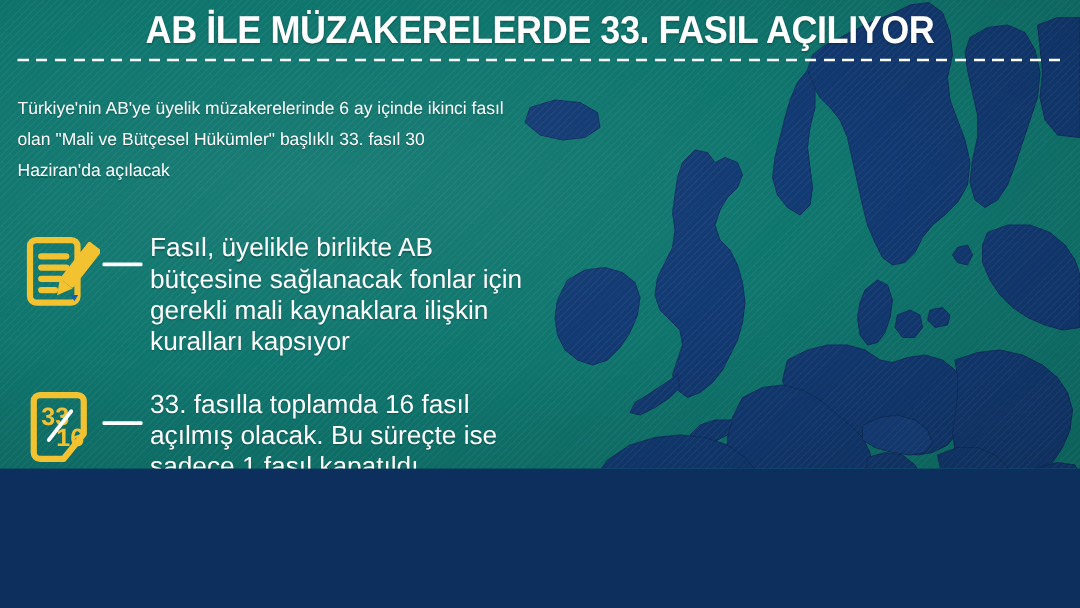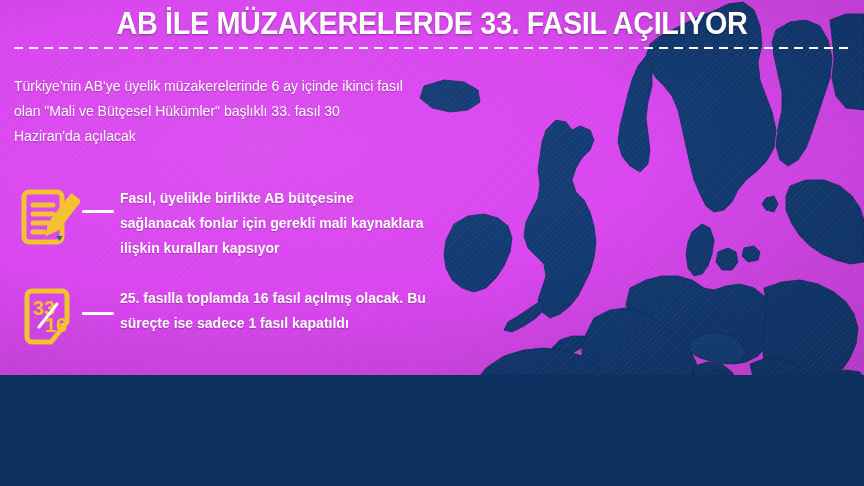--- a/index.html
+++ b/index.html
@@ -5,21 +5,21 @@
   html, body {
     margin: 0;
     padding: 0;
     background: #0d2f5e;
   }
   #page {
     position: relative;
     width: 864px;
     height: 375px;
     overflow: hidden;
-    background: #d946ef;
+    background: #0f766e;
     font-family: "Liberation Sans", sans-serif;
     -webkit-font-smoothing: antialiased;
   }
   
   .stripes {
     position: absolute;
     inset: 0;
     background-image: repeating-linear-gradient(
       135deg,
       rgba(255,255,255,0.045) 0px,
@@ -141,25 +141,24 @@
     height: 3px;
     background: #ffffff;
     margin-top: 28px;
     margin-left: -4px;
     margin-right: 6px;
     border-radius: 1px;
   }
   .bullet-text {
     flex: 1 1 auto;
     color: #ffffff;
-    font-size: 14px;
+    font-size: 21px;
     line-height: 25px;
     padding-top: 4px;
     text-shadow: 0 1px 1px rgba(0,0,0,0.25);
-    font-weight: bold;
   }
   .bullet-text p { margin: 0; }
 
   
   .ic-stroke {
     fill: none;
     stroke: #f2c230;
     stroke-width: 5;
     stroke-linejoin: round;
     stroke-linecap: round;
@@ -313,21 +312,21 @@
       <div class="bullet-icon">
         <svg width="62" height="66" viewBox="0 0 62 66" xmlns="http://www.w3.org/2000/svg" aria-hidden="true">
           <path class="ic-stroke" d="M9,12 A5,5 0 0,1 14,7 L44,7 A5,5 0 0,1 49,12 L49,38 L33,58 L14,58 A5,5 0 0,1 9,53 Z"></path>
           <text class="ic-num" x="15" y="31">33</text>
           <line class="ic-slash" x1="21" y1="43" x2="39" y2="20"></line>
           <text class="ic-num" x="27" y="48">16</text>
         </svg>
       </div>
       <div class="bullet-connector"></div>
       <div class="bullet-text">
-        <p>25. fasılla toplamda 16 fasıl açılmış olacak. Bu süreçte ise sadece 1 fasıl kapatıldı</p>
+        <p>33. fasılla toplamda 16 fasıl açılmış olacak. Bu süreçte ise sadece 1 fasıl kapatıldı</p>
       </div>
     </div>
 
   </div>
 
   <div class="stripes"></div>
   <div class="vignette"></div>
 </div>
 
 </body></html>

